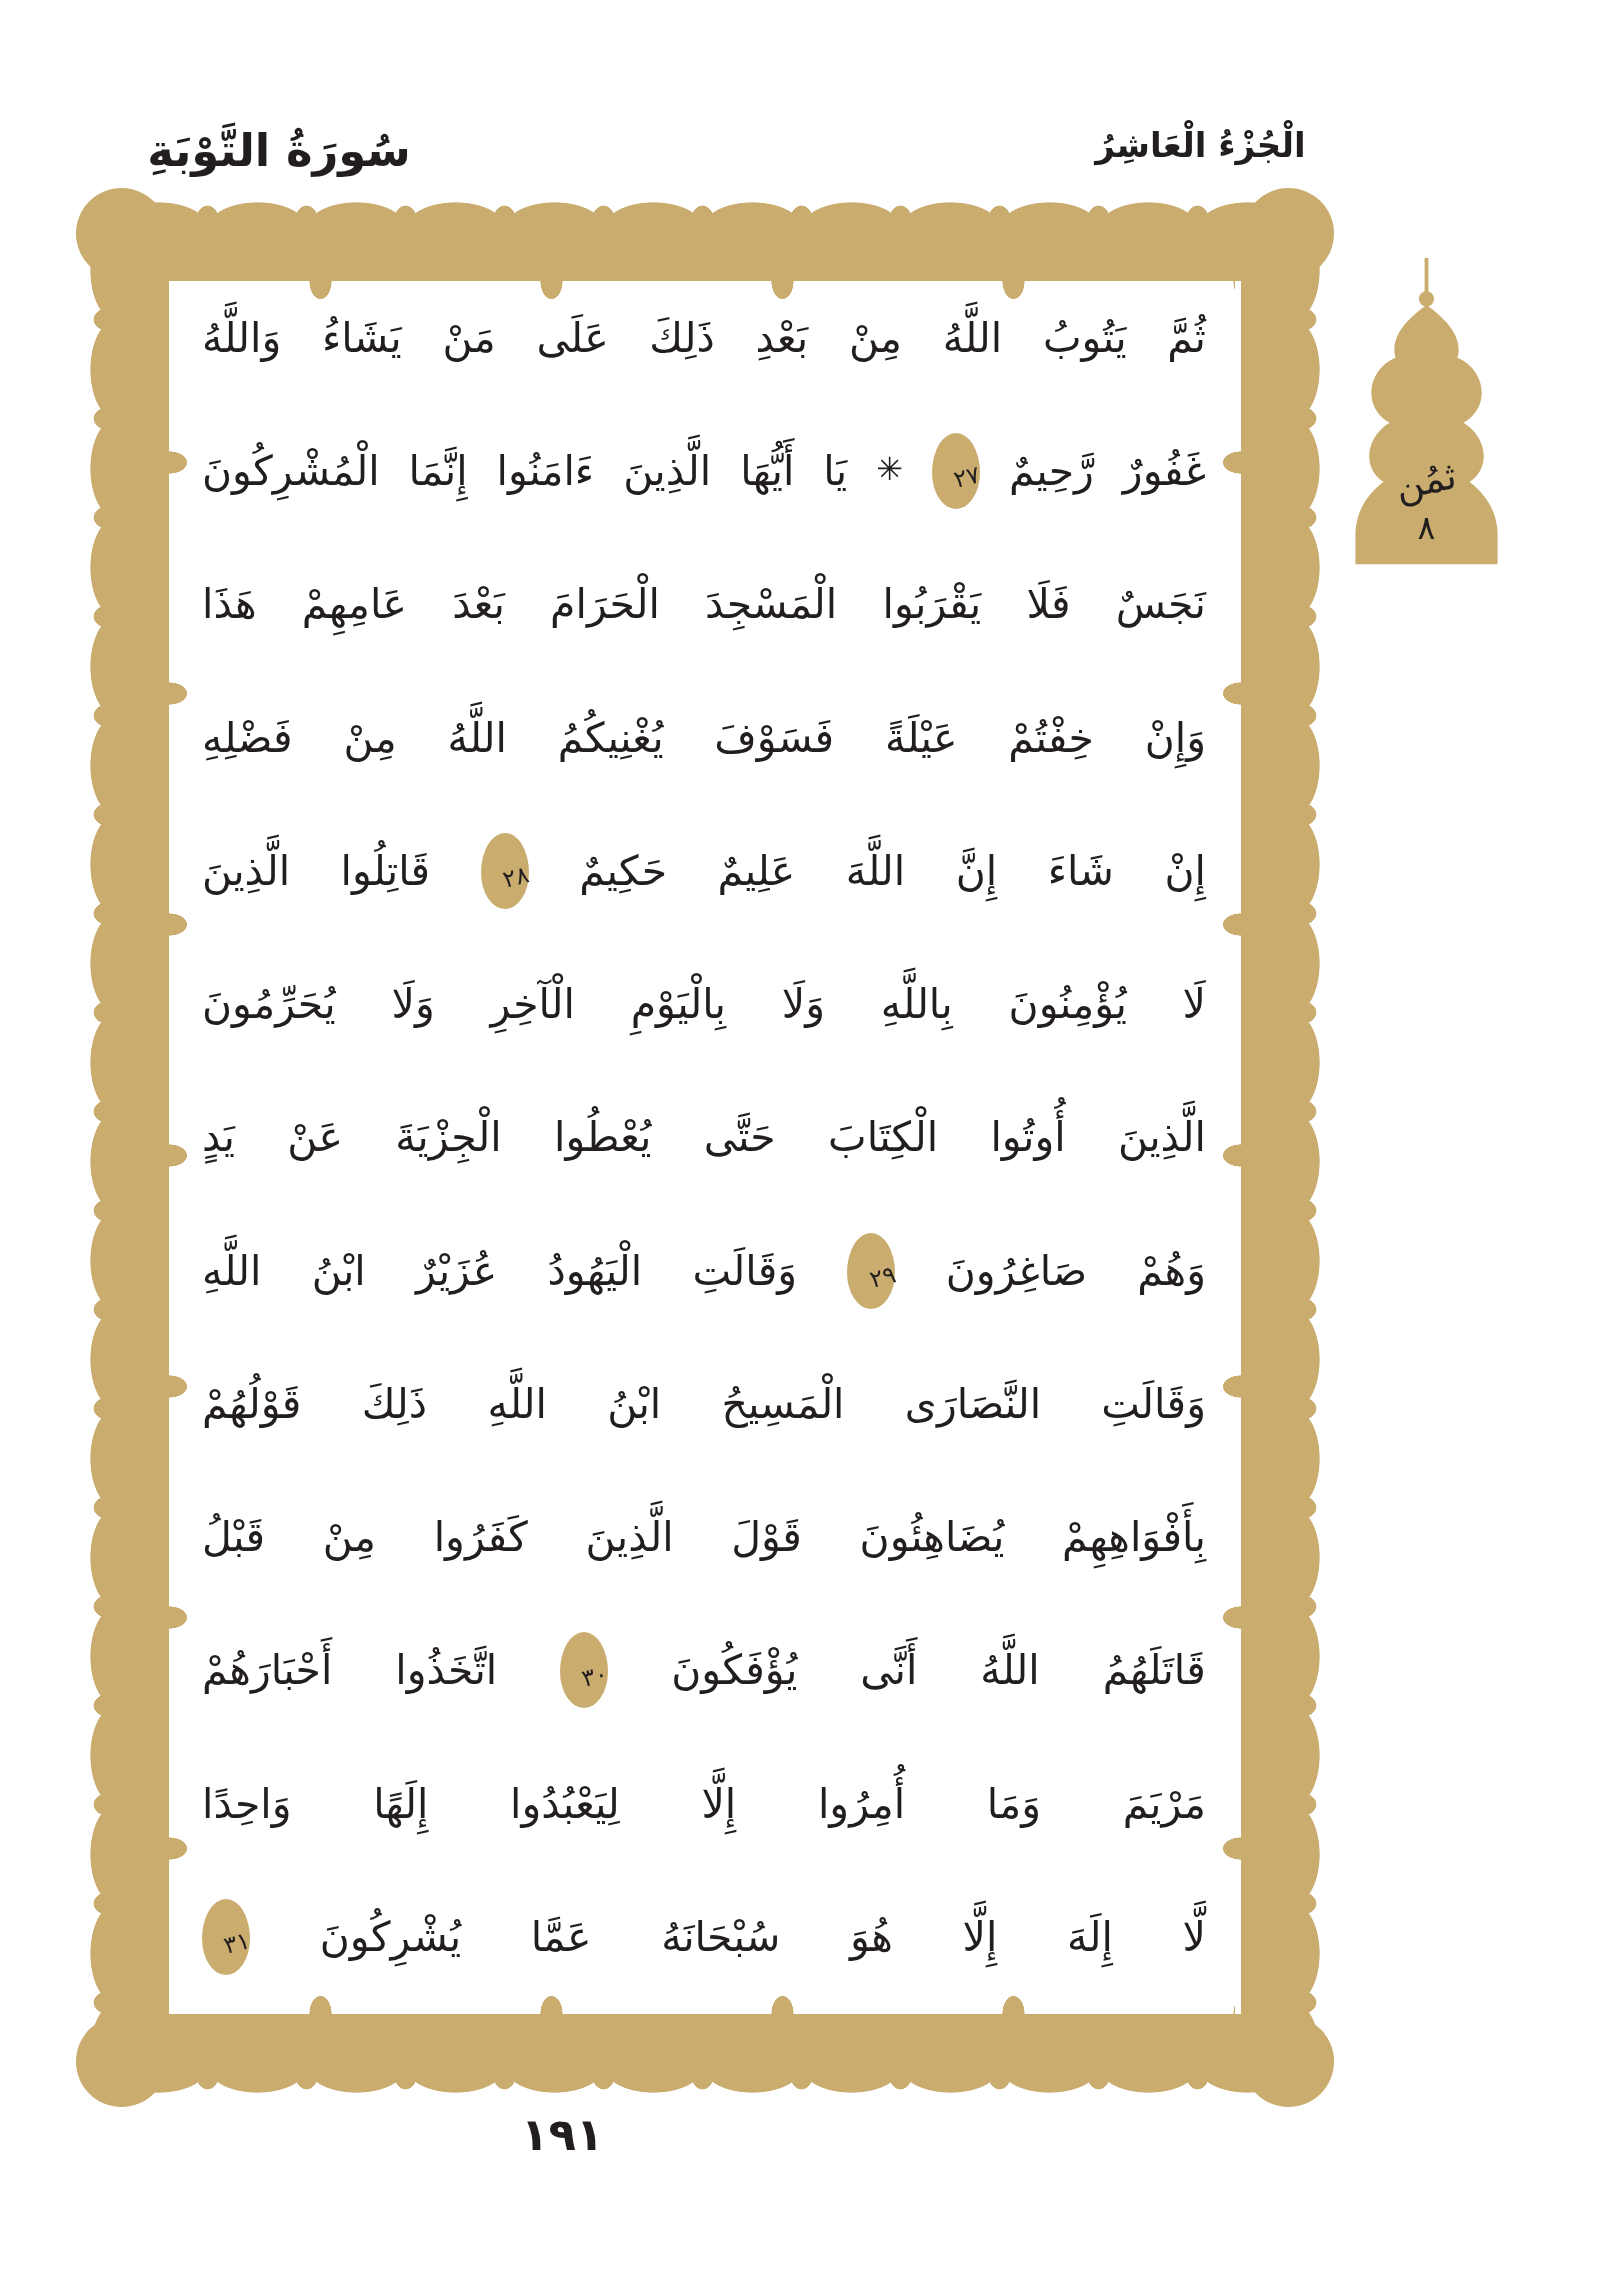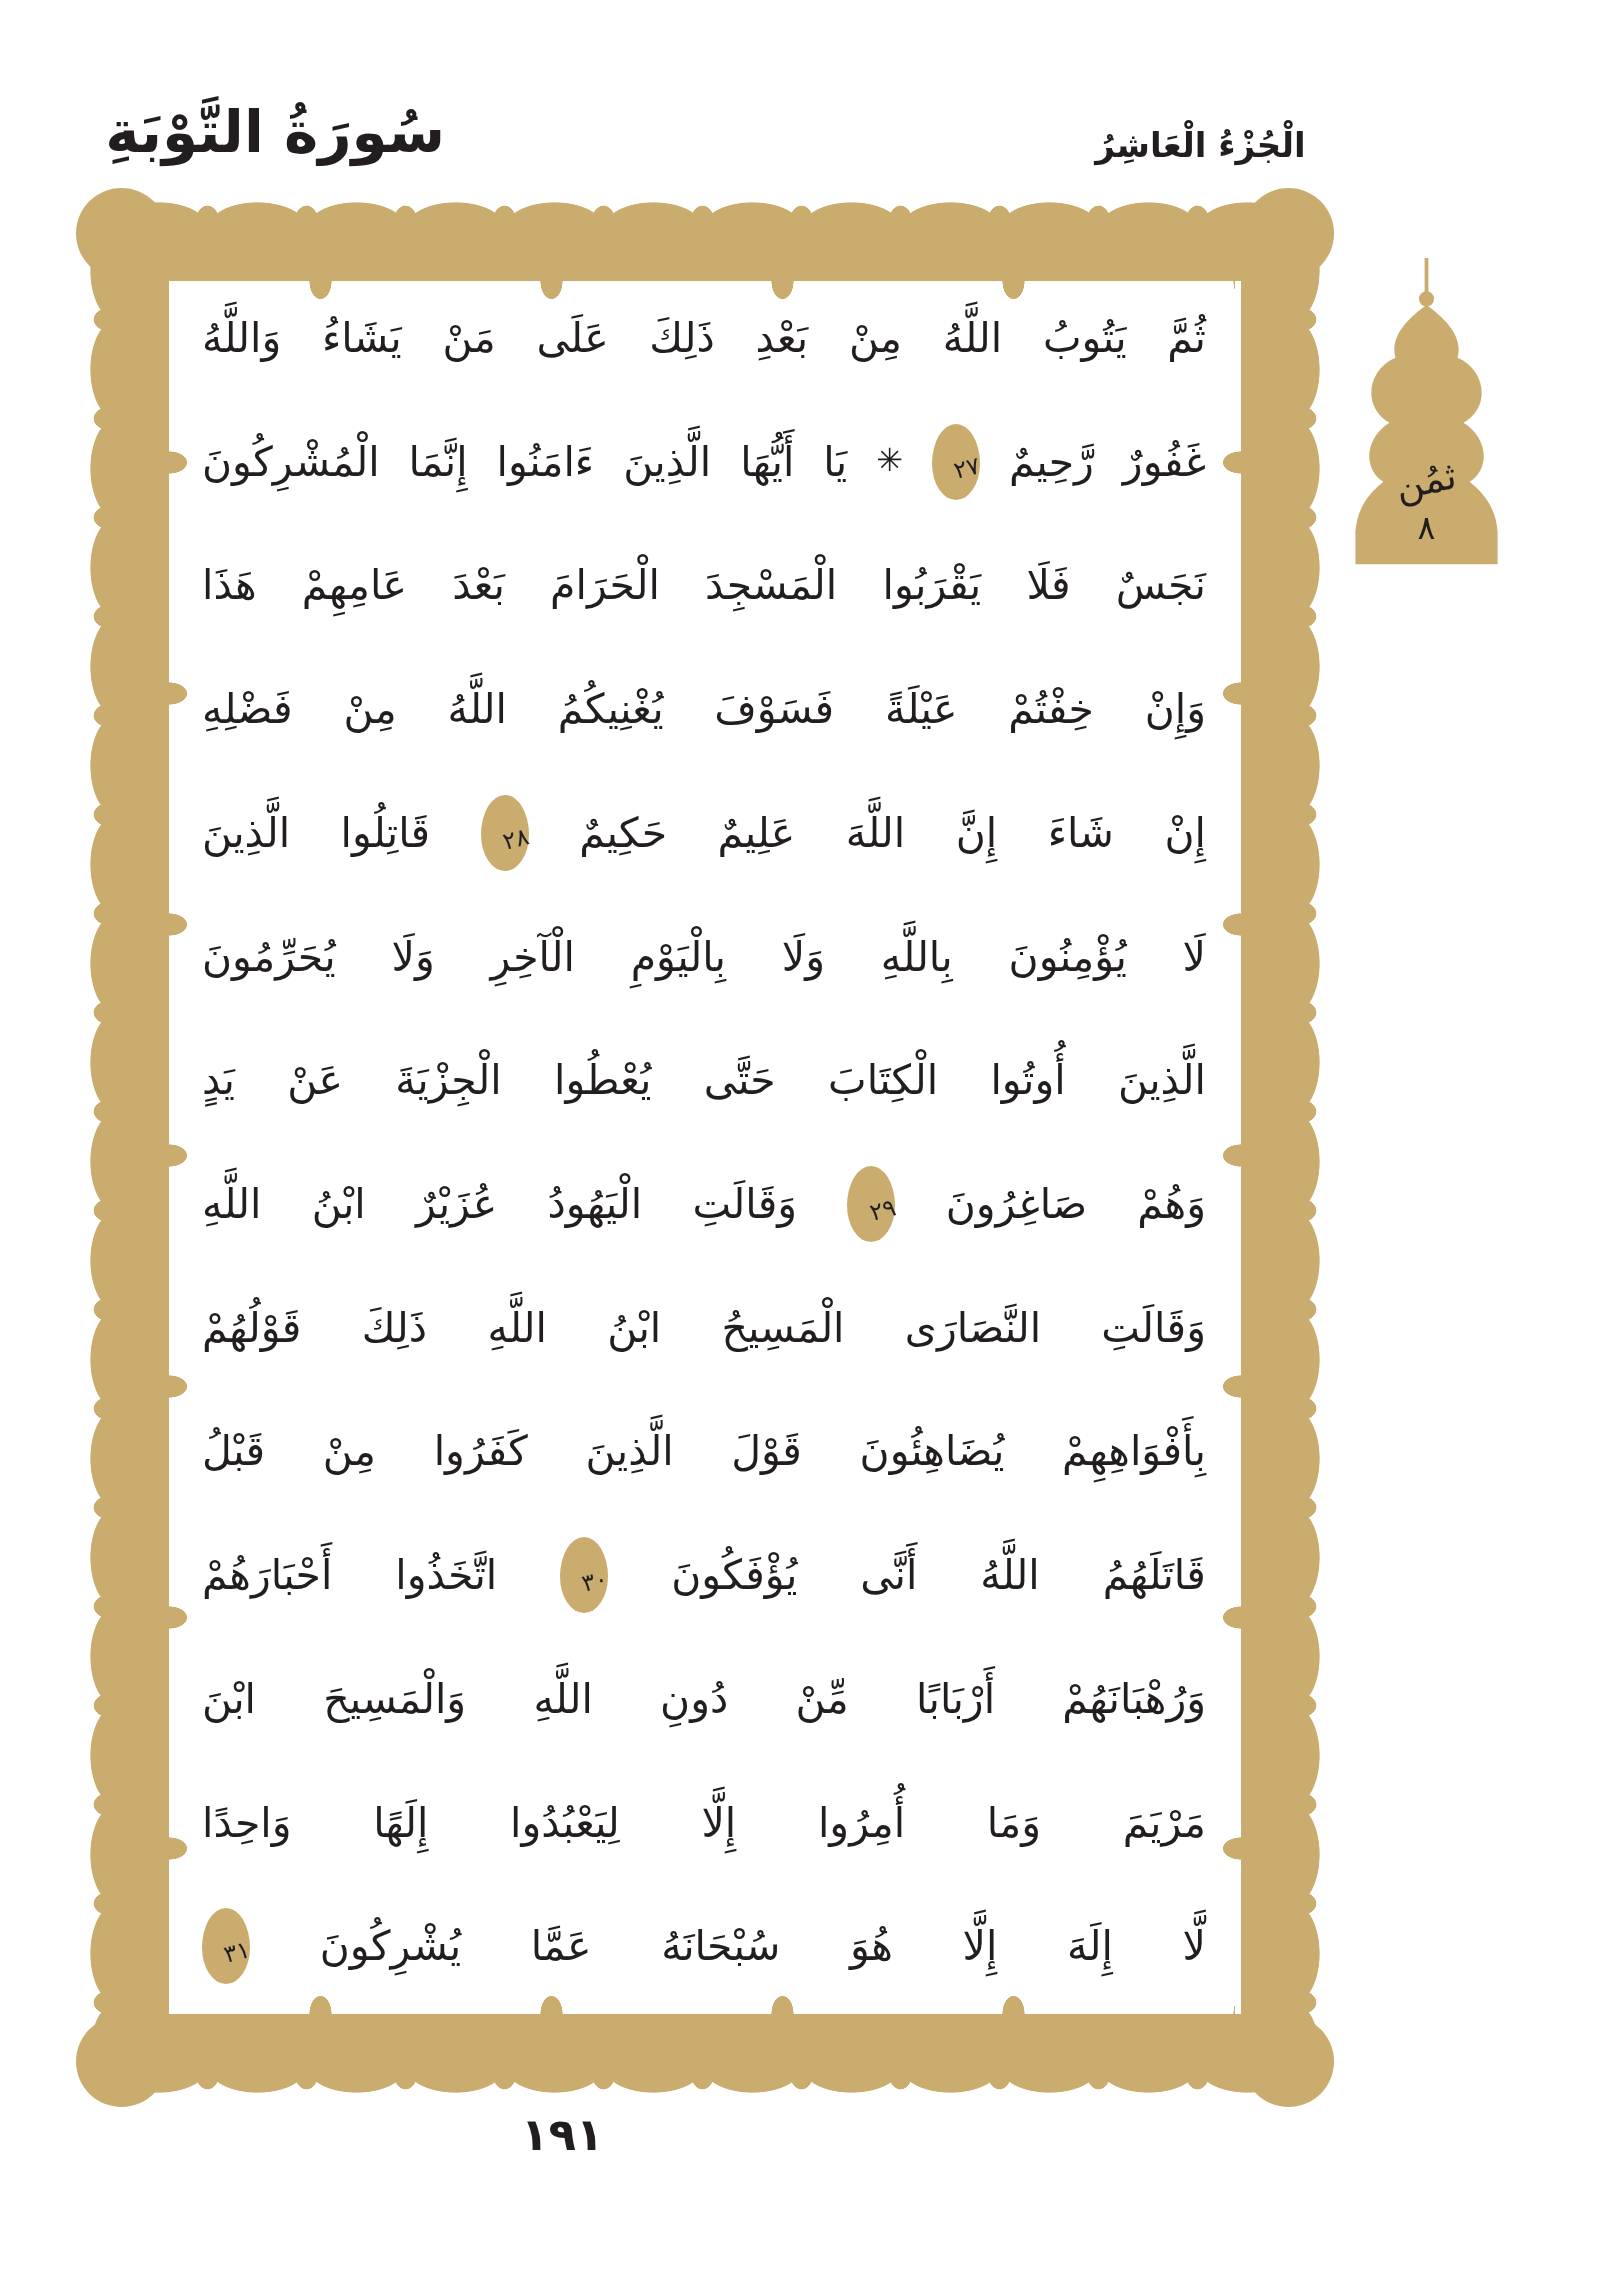--- a/index.html
+++ b/index.html
@@ -9,21 +9,21 @@
   *{margin:0;padding:0;box-sizing:border-box;}
   html,body{background:#ffffff;}
   body{
     width:1605px;height:2295px;position:relative;overflow:hidden;
     font-family:"DejaVu Sans", sans-serif;color:var(--ink);
   }
   .hdr{
     position:absolute;text-align:center;font-weight:bold;color:var(--ink);
     direction:rtl;white-space:nowrap;
   }
-  .surah-hdr{left:113px;top:83px;width:332px;font-size:58px;line-height:98px;}
+  .surah-hdr{left:113px;top:102px;width:332px;font-size:45px;line-height:98px;}
   .juz-hdr{left:1057px;top:104px;width:287px;font-size:34px;line-height:83px;}
 
   
   .frame{
     position:absolute;left:115px;top:227px;width:1180px;height:1841px;
     background:var(--gold);
   }
   .frame-inner{
     position:absolute;inset:54px;background:#ffffff;
   }
@@ -148,21 +148,20 @@
     <div class="quran-line"><span class="ayah-text">غَفُورٌ رَّحِيمٌ</span> <span class="ayah-marker"><span class="ayah-number">٢٧</span></span> <span class="hizb-star">✳</span> <span class="ayah-text">يَا أَيُّهَا الَّذِينَ ءَامَنُوا إِنَّمَا الْمُشْرِكُونَ</span></div>
     <div class="quran-line"><span class="ayah-text">نَجَسٌ فَلَا يَقْرَبُوا الْمَسْجِدَ الْحَرَامَ بَعْدَ عَامِهِمْ هَذَا</span></div>
     <div class="quran-line"><span class="ayah-text">وَإِنْ خِفْتُمْ عَيْلَةً فَسَوْفَ يُغْنِيكُمُ اللَّهُ مِنْ فَضْلِهِ</span></div>
     <div class="quran-line"><span class="ayah-text">إِنْ شَاءَ إِنَّ اللَّهَ عَلِيمٌ حَكِيمٌ</span> <span class="ayah-marker"><span class="ayah-number">٢٨</span></span> <span class="ayah-text">قَاتِلُوا الَّذِينَ</span></div>
     <div class="quran-line"><span class="ayah-text">لَا يُؤْمِنُونَ بِاللَّهِ وَلَا بِالْيَوْمِ الْآخِرِ وَلَا يُحَرِّمُونَ</span></div>
     <div class="quran-line"><span class="ayah-text">الَّذِينَ أُوتُوا الْكِتَابَ حَتَّى يُعْطُوا الْجِزْيَةَ عَنْ يَدٍ</span></div>
     <div class="quran-line"><span class="ayah-text">وَهُمْ صَاغِرُونَ</span> <span class="ayah-marker"><span class="ayah-number">٢٩</span></span> <span class="ayah-text">وَقَالَتِ الْيَهُودُ عُزَيْرٌ ابْنُ اللَّهِ</span></div>
     <div class="quran-line"><span class="ayah-text">وَقَالَتِ النَّصَارَى الْمَسِيحُ ابْنُ اللَّهِ ذَلِكَ قَوْلُهُمْ</span></div>
     <div class="quran-line"><span class="ayah-text">بِأَفْوَاهِهِمْ يُضَاهِئُونَ قَوْلَ الَّذِينَ كَفَرُوا مِنْ قَبْلُ</span></div>
     <div class="quran-line"><span class="ayah-text">قَاتَلَهُمُ اللَّهُ أَنَّى يُؤْفَكُونَ</span> <span class="ayah-marker"><span class="ayah-number">٣٠</span></span> <span class="ayah-text">اتَّخَذُوا أَحْبَارَهُمْ</span></div>
-    <div class="quran-line"><span class="ayah-text">وَرُهْبَانَهُمْ أَرْبَابًا مِّنْ دُونِ اللَّهِ وَالْمَسِيحَ ابْنَ</span></div>
     <div class="quran-line"><span class="ayah-text">مَرْيَمَ وَمَا أُمِرُوا إِلَّا لِيَعْبُدُوا إِلَهًا وَاحِدًا</span></div>
     <div class="quran-line"><span class="ayah-text">لَّا إِلَهَ إِلَّا هُوَ سُبْحَانَهُ عَمَّا يُشْرِكُونَ</span> <span class="ayah-marker"><span class="ayah-number">٣١</span></span></div>
   </div>
 
 <svg class="thumn-dome" viewBox="0 0 202 410" xmlns="http://www.w3.org/2000/svg">
   <rect x="98.5" y="0" width="5" height="46" fill="#C9AC6E"></rect>
   <circle cx="101" cy="54" r="10" fill="#C9AC6E"></circle>
   <path fill="#C9AC6E" d="
     M101,62
     C 76,80 52,104 60,132

